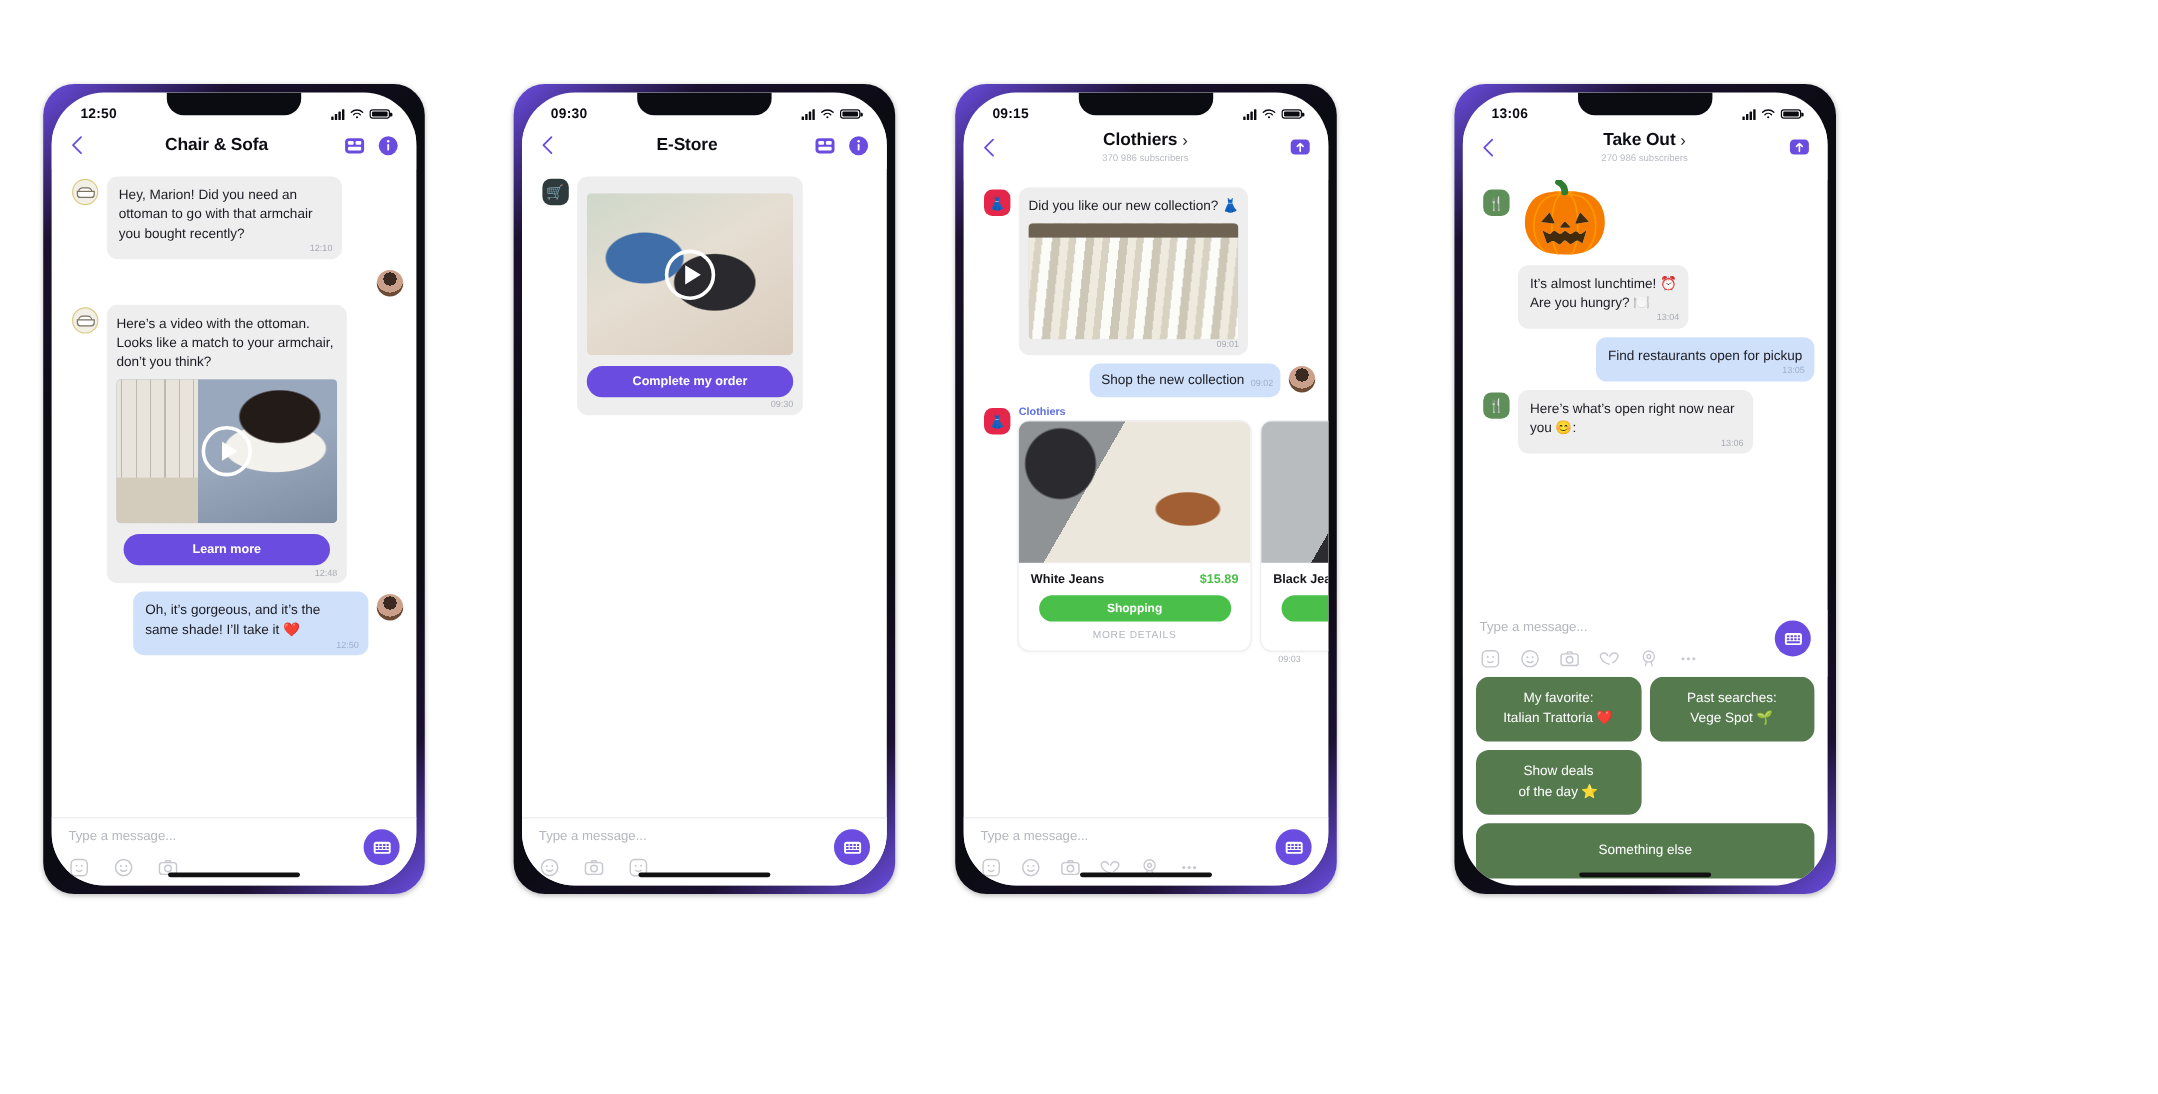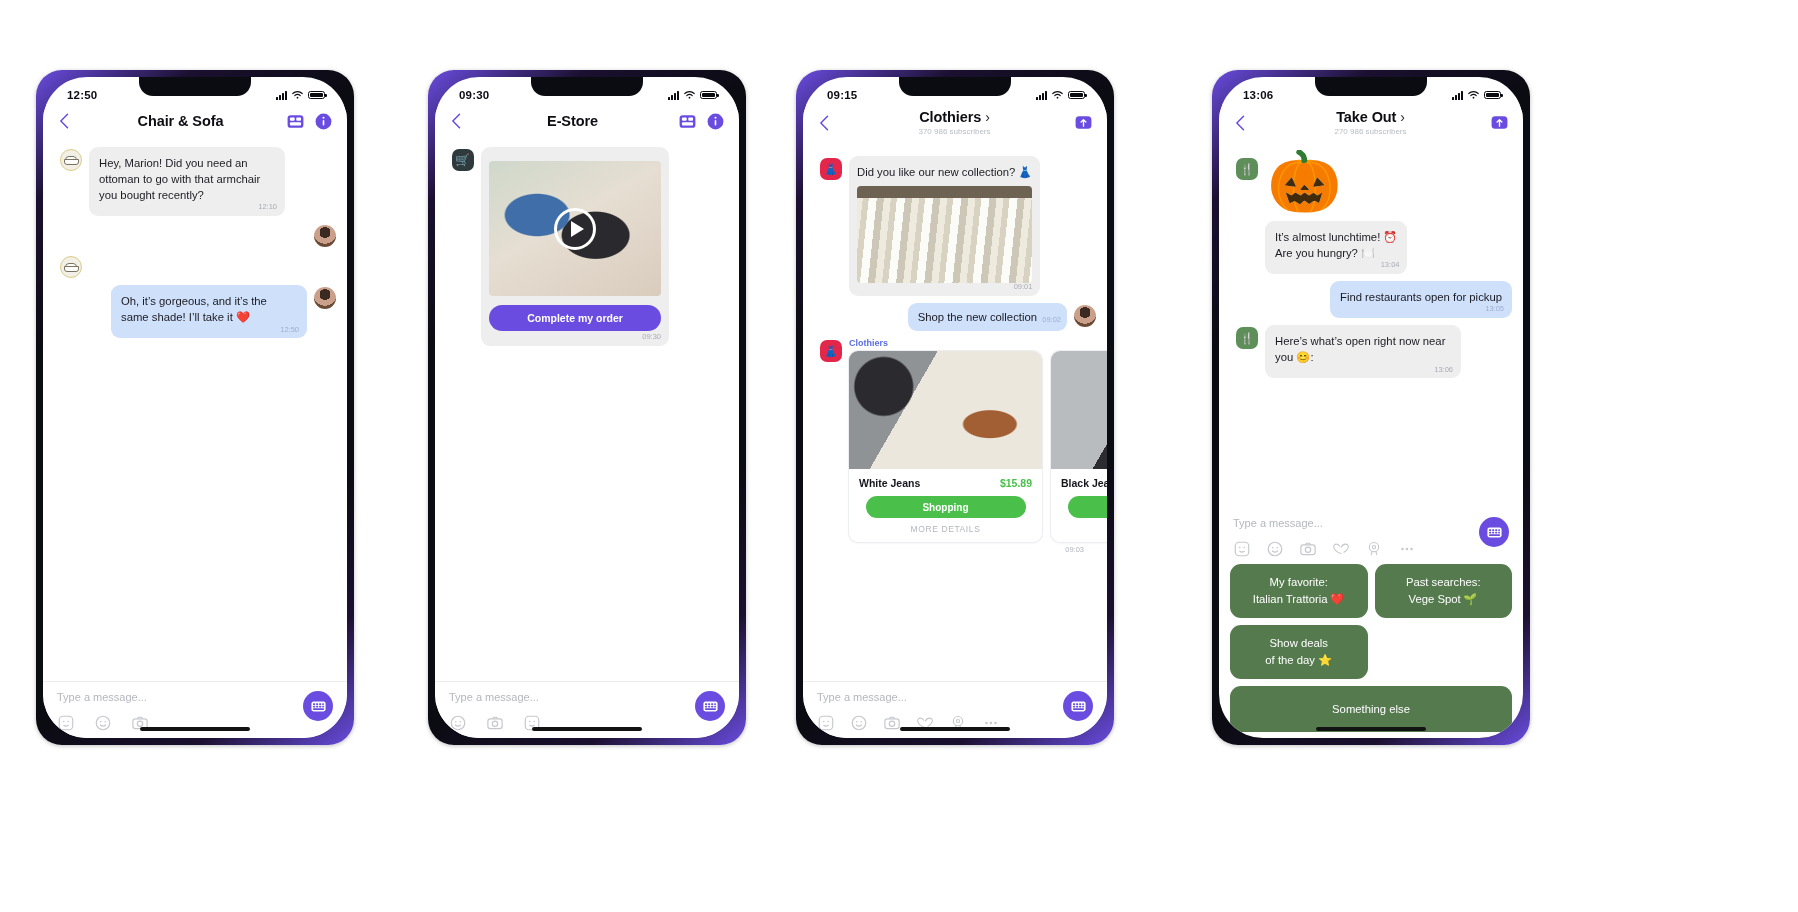--- a/index.html
+++ b/index.html
@@ -243,20 +243,31 @@
             <span class="time">12:10</span>
           </div>
         </div>
 
         <div class="row out">
           <div class="av-user"></div>
         </div>
 
         <div class="row">
           <div class="av av-sofa"></div>
+          <div class="bub in media">
+            <span>Here’s a video with the ottoman. Looks like a match to your armchair, don’t you think?</span>
+            <div class="media-box">
+              <div class="vid-sofa">
+                <div class="coils"></div>
+              </div>
+              <div class="play"></div>
+            </div>
+            <button class="cta">Learn more</button>
+            <span class="time">12:48</span>
+          </div>
         </div>
 
         <div class="row out">
           <div class="bub out">
             <span>Oh, it’s gorgeous, and it’s the same shade! I’ll take it ❤️</span>
             <span class="time">12:50</span>
           </div>
           <div class="av-user"></div>
         </div>
       </div>

